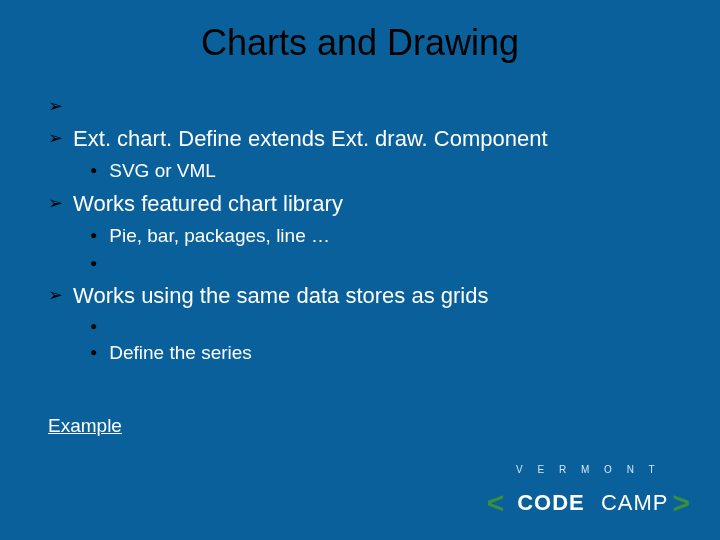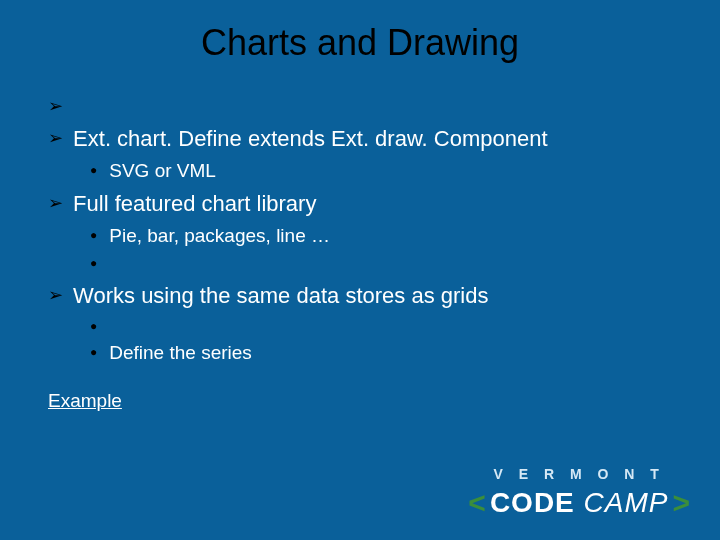--- a/index.html
+++ b/index.html
@@ -56,63 +56,62 @@
   }
   .l2 .dot {
     color: #000000;
     font-size: 12px;
     margin-right: 12px;
     line-height: 24px;
     flex-shrink: 0;
   }
   .example-link {
     display: inline-block;
-    margin-top: 16px;
+    margin-top: 41px;
     margin-left: 0;
     font-size: 19px;
     color: #ffffff;
     text-decoration: underline;
     cursor: pointer;
   }
   .logo {
     position: absolute;
     right: 30px;
     bottom: 22px;
     text-align: center;
     color: #ffffff;
     font-family: Arial, sans-serif;
   }
   .logo .vermont {
-    font-size: 14px;
+    font-size: 10px;
     letter-spacing: 6px;
-    margin-bottom: 6px;
+    margin-bottom: 13px;
     color: #d5e8f5;
-    font-weight: bold;
   }
   .logo .main {
     display: flex;
     align-items: center;
     justify-content: center;
     gap: 4px;
   }
   .logo .angle {
     font-size: 30px;
     font-weight: bold;
     color: #3b8e3b;
     line-height: 1;
   }
   .logo .code {
-    font-size: 28px;
+    font-size: 22px;
     font-weight: bold;
     letter-spacing: 1px;
     line-height: 1;
+    margin-left: 9px;
   }
   .logo .camp {
     font-weight: normal;
-    font-style: italic;
   }
 </style>
 </head>
 <body>
 
 <div class="slide">
   <h1 class="title">Charts and Drawing</h1>
 
   <div class="content">
 
@@ -126,21 +125,21 @@
     </div>
     <div class="sub">
       <div class="l2">
         <span class="dot">●</span>
         <span>SVG or VML</span>
       </div>
     </div>
 
     <div class="l1">
       <span class="arrow">➢</span>
-      <span>Full featured chart library</span>
+      <span>Works featured chart library</span>
     </div>
     <div class="sub">
       <div class="l2">
         <span class="dot">●</span>
         <span>Pie, bar, packages, line …</span>
       </div>
       <div class="l2">
         <span class="dot">●</span>
       </div>
     </div>

